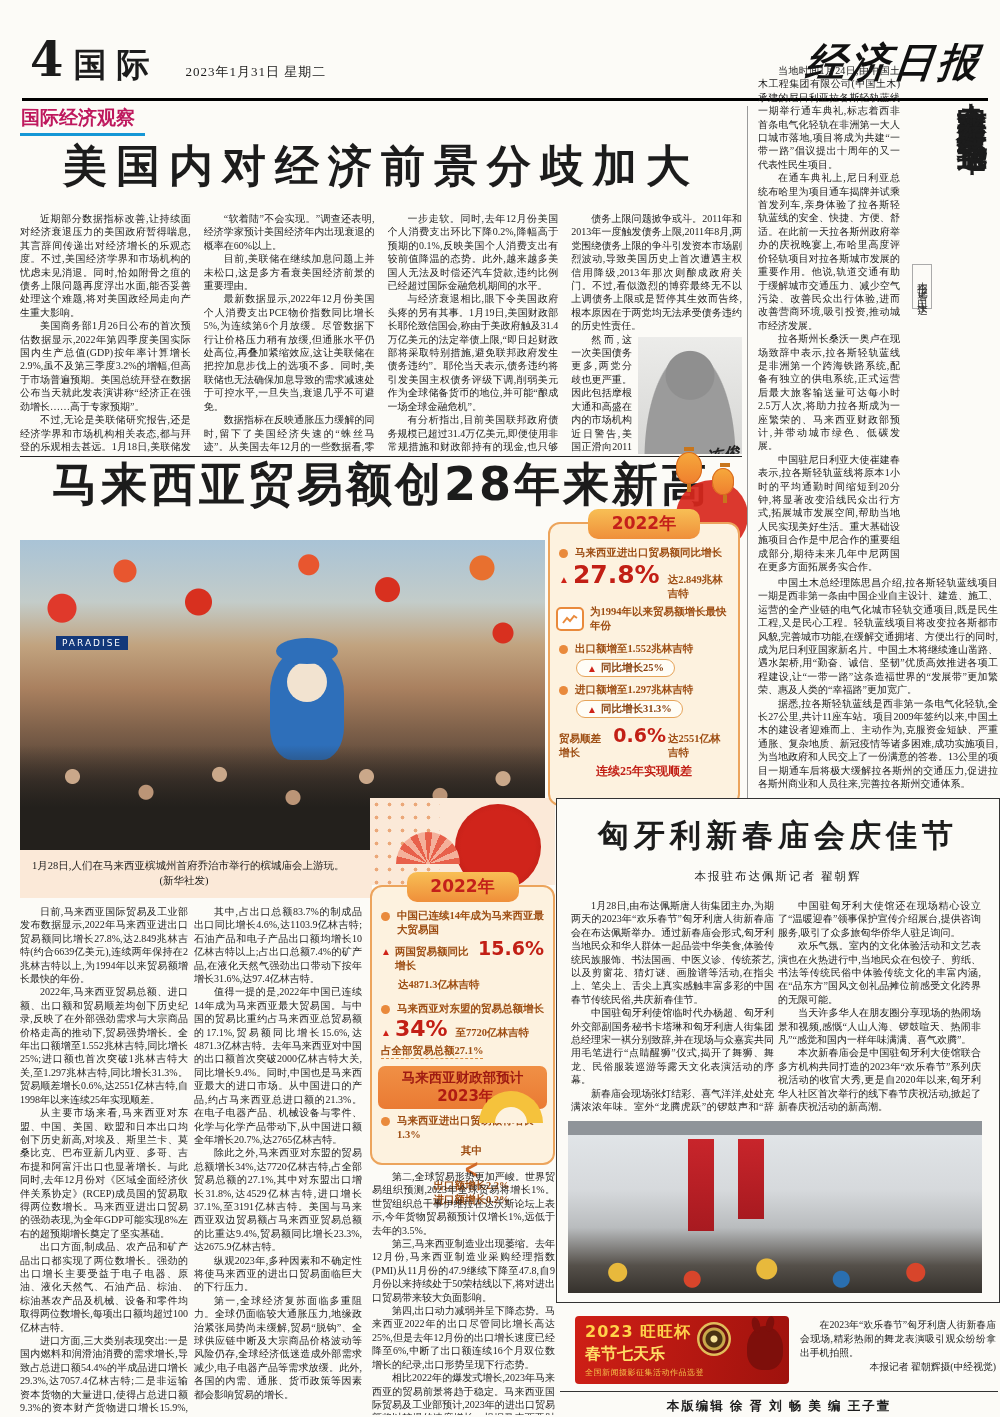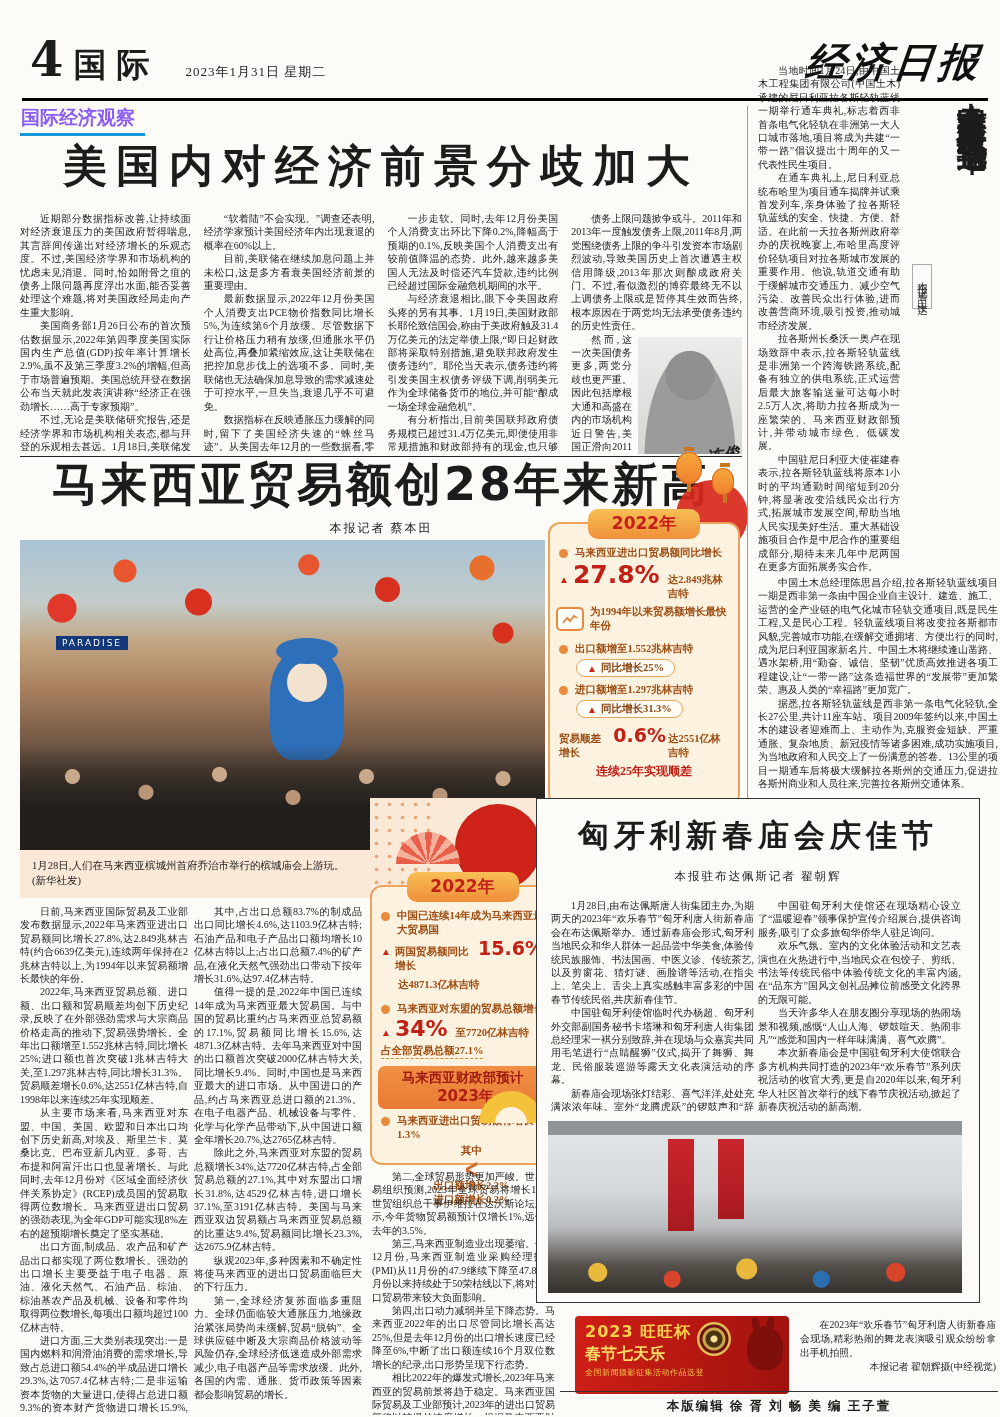--- a/index.html
+++ b/index.html
@@ -12,21 +12,21 @@
   .hdr-date{font-size:13px;margin-left:26px;letter-spacing:1px;}
   .hdr-left{position:absolute;left:8px;bottom:10px;display:flex;align-items:baseline;}
   .masthead{position:absolute;right:6px;bottom:8px;font-size:40px;font-weight:bold;font-style:italic;
             letter-spacing:4px;transform:skewX(-6deg);font-family:"DejaVu Serif",serif;color:#111;}
   
   .bt{font-size:10px;line-height:13.4px;text-align:justify;}
   .bt p{margin:0;text-indent:2em;}
   .clip{overflow:hidden;}
   
   #a1{position:absolute;left:20px;top:104px;width:722px;height:352px;}
-  .kicker{display:inline-block;color:#8b5cf6;font-weight:bold;font-size:19px;
+  .kicker{display:inline-block;color:#be185d;font-weight:bold;font-size:19px;
           font-family:Liberation Mono, monospace;border-bottom:3px solid #1697d6;padding:1px 10px 2px 1px;}
   .h1-head{text-align:center;font-family:"DejaVu Sans",sans-serif;font-weight:900;
            font-size:44px;letter-spacing:9px;margin-top:6px;line-height:1.1;}
   .a1cols{position:absolute;left:0;top:108px;width:722px;height:242px;display:flex;gap:13px;}
   .a1col{flex:1 1 0;height:242px;}
   .port{float:right;width:104px;height:128px;margin:4px 0 0 6px;position:relative;
         background:
           radial-gradient(circle at 50% 30%, #8f8f8f 0 24px, transparent 25px),
           radial-gradient(ellipse at 50% 95%, #9b9b9b 0 45px, transparent 46px),
           linear-gradient(#ececea,#d4d4d2);}
@@ -64,21 +64,21 @@
       radial-gradient(circle at 10% 30%, #caa88a 0 7px, transparent 8px),
       radial-gradient(circle at 24% 45%, #bb9577 0 7px, transparent 8px),
       radial-gradient(circle at 38% 28%, #caa88a 0 7px, transparent 8px),
       radial-gradient(circle at 52% 50%, #bb9577 0 7px, transparent 8px),
       radial-gradient(circle at 66% 30%, #caa88a 0 7px, transparent 8px),
       radial-gradient(circle at 80% 48%, #bb9577 0 7px, transparent 8px),
       radial-gradient(circle at 92% 32%, #caa88a 0 7px, transparent 8px),
       linear-gradient(180deg,rgba(40,32,26,0) 0%,#23201c 60%);}
   .cap1{position:absolute;left:0;top:392px;width:352px;height:48px;background:#fbe9d8;
         font-size:10.5px;line-height:15px;padding:8px 10px 0 12px;box-sizing:border-box;}
-  .cap1 .cred{display:block;text-align:left;padding-right:26px;}
+  .cap1 .cred{display:block;text-align:center;padding-right:26px;}
   .fan{position:absolute;left:350px;top:340px;width:185px;height:87px;background:#fbe9d8;overflow:hidden;}
   .fan .big{position:absolute;right:14px;top:6px;width:86px;height:86px;border-radius:50%;
             background:radial-gradient(circle,#d0241b 0 60%,#b31c14 100%);}
   .fan .f2{position:absolute;left:26px;top:34px;width:64px;height:32px;border-radius:64px 64px 0 0;
            background:repeating-conic-gradient(from -90deg at 50% 100%, #e8604a 0 14deg, #f4b09a 14deg 28deg);}
   .fan .dots{position:absolute;left:0;top:0;width:70px;height:87px;
            background:radial-gradient(circle,#eba879 1.6px,transparent 2.2px);background-size:13px 13px;}
   
   .ibox{position:absolute;background:#fdf2df;border:2px solid #eca45c;border-radius:12px;box-sizing:border-box;}
   .itab{position:relative;margin:-15px auto 2px;width:112px;text-align:center;
@@ -109,39 +109,39 @@
   
   #vline{position:absolute;left:747px;top:106px;height:694px;border-left:1px solid #9a9a9a;}
   #rail{position:absolute;left:758px;top:64px;width:240px;height:740px;}
   .vhead{position:absolute;right:8px;top:14px;height:488px;writing-mode:vertical-rl;
          font-family:"DejaVu Sans",sans-serif;font-weight:900;font-size:30px;letter-spacing:3px;line-height:1.2;}
   .vby{position:absolute;right:66px;top:200px;writing-mode:vertical-rl;font-size:10.5px;letter-spacing:3px;
        border:1px solid #aaa;padding:8px 2px;color:#333;}
   .rail-narrow{position:absolute;left:0;top:0;width:142px;height:508px;}
   .rail-wide{position:absolute;left:0;top:512px;width:240px;height:228px;}
   
-  #hu{position:absolute;left:536px;top:798px;width:444px;height:505px;border:1.5px solid #333;
+  #hu{position:absolute;left:556px;top:798px;width:444px;height:505px;border:1.5px solid #333;
       box-sizing:border-box;background:#fcfbf7;}
   .hu-head{text-align:center;font-family:"DejaVu Sans",sans-serif;font-weight:900;font-size:31px;
            letter-spacing:5px;margin-top:16px;}
   .hu-by{text-align:center;font-size:11.5px;margin-top:12px;letter-spacing:2px;}
   .hu-cols{position:absolute;left:14px;top:100px;width:410px;height:216px;display:flex;gap:4px;}
   .hu-col{flex:1 1 0;height:216px;}
   .photo2{position:absolute;left:11px;top:322px;width:414px;height:172px;
      background:
        radial-gradient(circle at 12% 88%, #e8b93c 0 9px, transparent 10px),
        radial-gradient(circle at 30% 92%, #d8452b 0 8px, transparent 9px),
        radial-gradient(circle at 48% 86%, #e8b93c 0 10px, transparent 11px),
        radial-gradient(circle at 66% 92%, #2a6fb0 0 8px, transparent 9px),
        radial-gradient(circle at 84% 88%, #d8452b 0 9px, transparent 10px),
        linear-gradient(180deg,#e3e7ea 0%,#d6d9dc 40%,#b9bcbe 62%,#55504a 84%,#35312c 100%);}
   .ban-v{position:absolute;width:26px;height:92px;background:linear-gradient(#c8252b,#a81a20);top:18px;}
   .roof{position:absolute;left:0;top:0;width:100%;height:14px;background:#8f9499;}
   
-  #wb{position:absolute;left:575px;top:1316px;width:214px;height:78px;border-radius:4px;overflow:hidden;
+  #wb{position:absolute;left:575px;top:1316px;width:214px;height:68px;border-radius:4px;overflow:hidden;
       background:linear-gradient(100deg,#cf1f16,#9f120d);color:#ffd24a;padding:6px 10px;box-sizing:border-box;
       font-family:"DejaVu Sans",sans-serif;}
   .wb1{font-size:16px;font-weight:900;letter-spacing:1px;}
   .wb2{font-size:16px;font-weight:900;color:#ffdf66;margin-top:1px;}
   .wb3{font-size:8px;color:#f5c04a;margin-top:2px;letter-spacing:.5px;}
   .lens{position:absolute;right:58px;top:6px;width:34px;height:34px;border-radius:50%;
         background:radial-gradient(circle,#f6e39a 0 3px,#4a3212 4px 8px,#c9a84a 9px 11px,#6e120e 12px 14px,#e2bd5a 15px 17px);}
   .rabbit{position:absolute;right:6px;top:10px;width:36px;height:44px;border-radius:50% 50% 40% 40%;
         background:#7e0f0b;}
   .rabbit:before{content:"";position:absolute;left:5px;top:-9px;width:8px;height:16px;border-radius:50%;background:#7e0f0b;transform:rotate(-14deg);}
@@ -199,21 +199,20 @@
     <div class="a1rule"></div>
   </div>
 
   <div id="my">
     <div class="lantdecor">
       <span class="redball"></span>
       <span class="lantern" style="left:48px;top:6px;"></span>
       <span class="lantern" style="left:84px;top:22px;width:22px;height:27px;"></span>
     </div>
     <div class="my-head">马来西亚贸易额创28年来新高</div>
-    <div class="my-byline">本报记者 蔡本田</div>
 
     <div class="photo1">
       <span class="paradise">PARADISE</span>
       <span class="mascot"></span>
       <span class="crowd"></span>
     </div>
     <div class="cap1">
       <span>1月28日,人们在马来西亚槟城州首府乔治市举行的槟城庙会上游玩。</span>
       <span class="cred">(新华社发)</span>
     </div>

